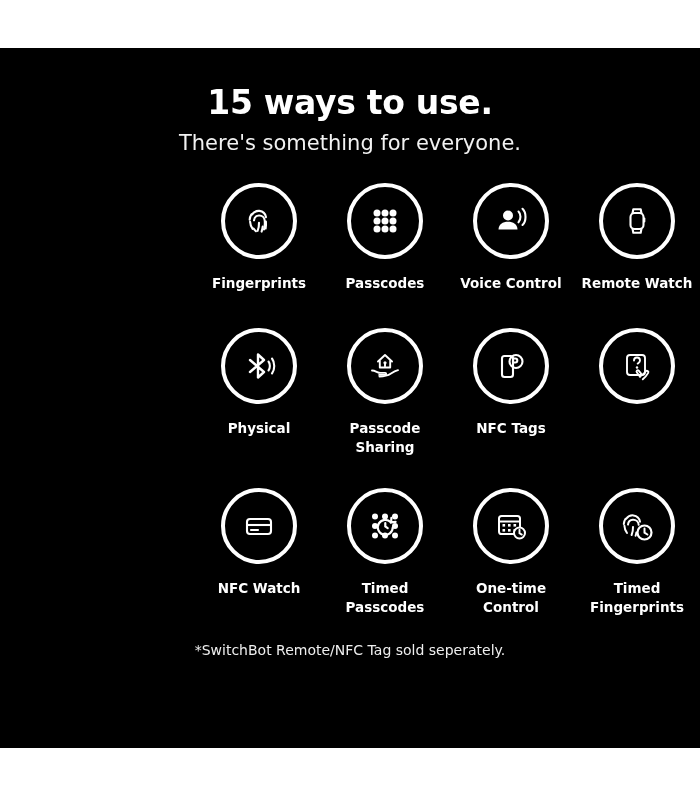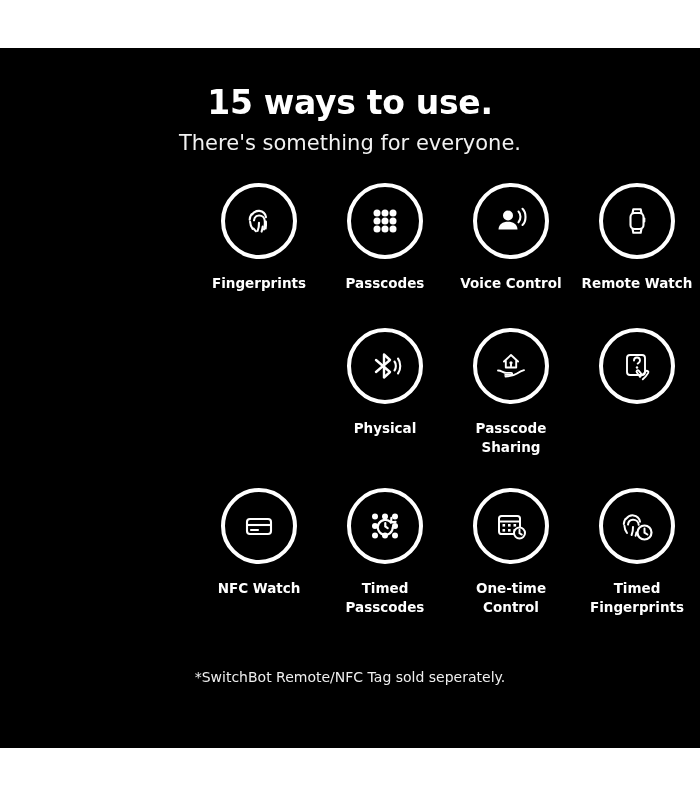--- a/index.html
+++ b/index.html
@@ -80,21 +80,21 @@
   .label {
     margin-top: 15px;
     font-size: 13.5px;
     font-weight: 700;
     line-height: 1.35;
     text-align: center;
     color: #ffffff;
     white-space: pre-line;
   }
   .footnote {
-    margin-top: 31px;
+    margin-top: 4px;
     text-align: center;
     font-size: 14px;
     font-weight: 400;
     color: #efefef;
   }
 </style>
 </head>
 <body>
 
 <div class="poster">
@@ -194,20 +194,30 @@
             <circle cx="21" cy="17.8" r="1.6" fill="#fff" stroke="none"></circle>
             <path d="M21 19.2v2.1"></path>
             <path d="M8 25.5c3.6 0 5.5 2.4 8.6 2.4h4.6c1.3 0 1.3 2 0 2h-6"></path>
             <path d="M15.5 31.5c5.5 0 8.5-1 11.5-3 2.3-1.6 4.5-2.8 7-3.4"></path>
           </svg>
         </div>
         <div class="label">Passcode
 Sharing</div>
       </div>
 
+      <div class="cell">
+        <div class="badge">
+          <svg width="40" height="40" viewBox="0 0 40 40" fill="none" stroke="#fff" stroke-width="2.1" stroke-linejoin="round">
+            <rect x="11" y="10" width="11" height="21" rx="2.5"></rect>
+            <circle cx="25" cy="15.5" r="6.5"></circle>
+            <path d="M22 18.5v-6h2.3a2 2 0 010 4H22" stroke-linecap="round"></path>
+          </svg>
+        </div>
+        <div class="label">NFC Tags</div>
+      </div>
 
       <div class="cell">
         <div class="badge">
           <svg width="40" height="40" viewBox="0 0 40 40" fill="none" stroke="#fff" stroke-width="1.9" stroke-linecap="round" stroke-linejoin="round">
             <rect x="10" y="9" width="18" height="20" rx="3"></rect>
             <path d="M17 14.5a3 3 0 116 0c0 1.6-1.2 2.2-2.3 3.1"></path>
             <circle cx="20" cy="21.5" r="1.2" fill="#fff" stroke="none"></circle>
             <path d="M23 30.5c2.5-1.5 4.5-3.2 6-5.2.9-1.2 3 .2 2.2 1.6-1.3 2.3-3.2 4.6-5.4 6.4"></path>
             <path d="M23 30.8l-3.2-4.6c-.9-1.3.9-2.7 1.9-1.5l2.4 2.9"></path>
           </svg>

